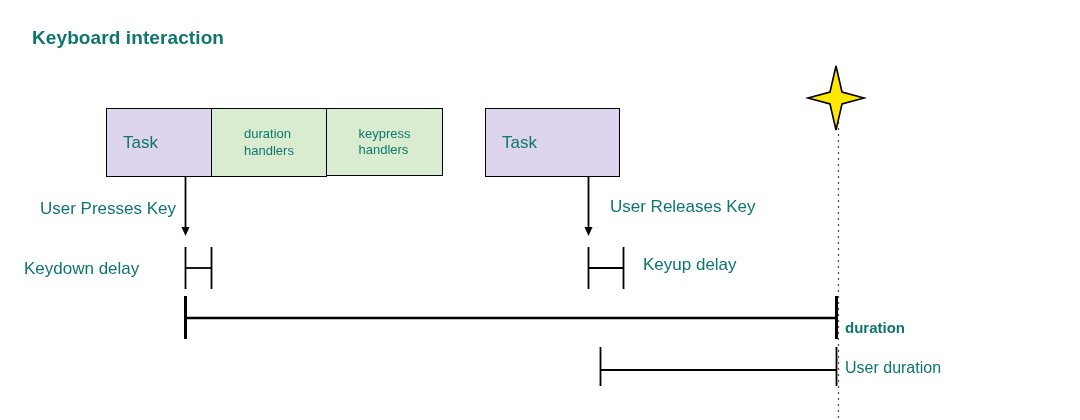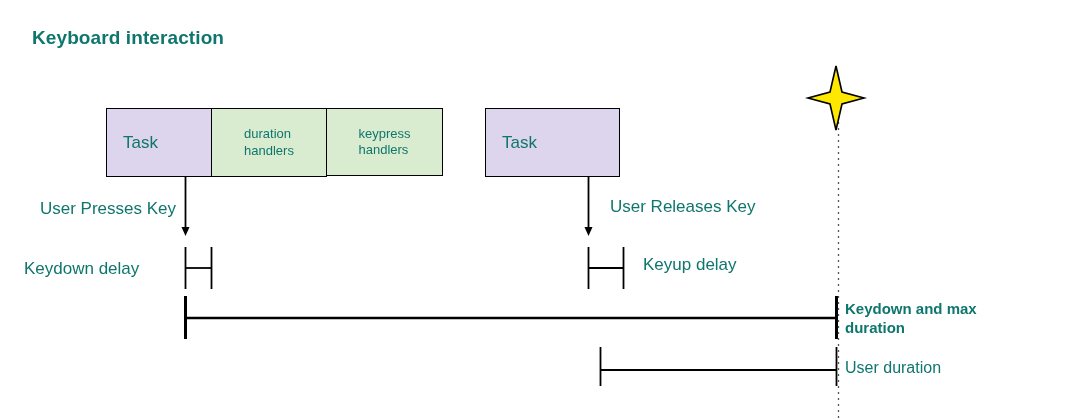--- a/index.html
+++ b/index.html
@@ -100,21 +100,21 @@
 
   <div class="lbl" style="left:40px; top:198px;">User Presses Key</div>
 
   <div class="lbl" style="left:610px; top:196px;">User Releases Key</div>
 
   <div class="lbl" style="left:24px; top:258px; font-size:17px;text-align:center;">Keydown delay</div>
 
   <div class="lbl" style="left:643px; top:254px; font-size:17px;">Keyup delay</div>
 
   <div class="lbl bold" style="left:845px; top:300px; font-size:15px;">
-    <span>Keydown and max</span><br>
+    <br>
     <span>duration</span>
   </div>
 
   <div class="lbl" style="left:845px; top:358px; font-size:16px;">User duration</div>
 
 
   <svg class="layer" viewBox="0 0 1080 420">
 
     <g>
       <line x1="185.5" y1="177" x2="185.5" y2="231" stroke="#000" stroke-width="1.8"></line>

